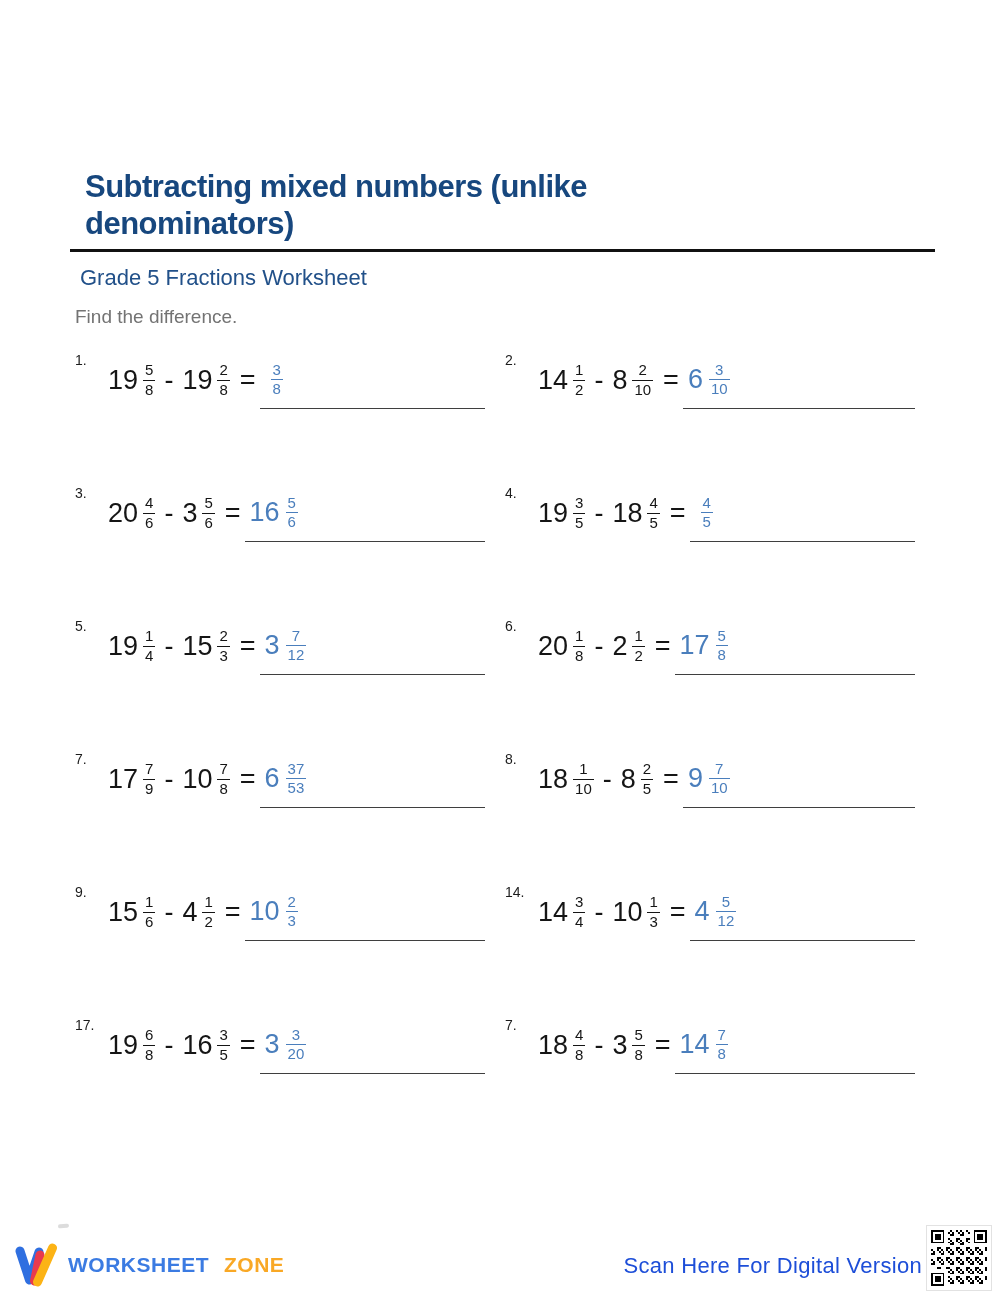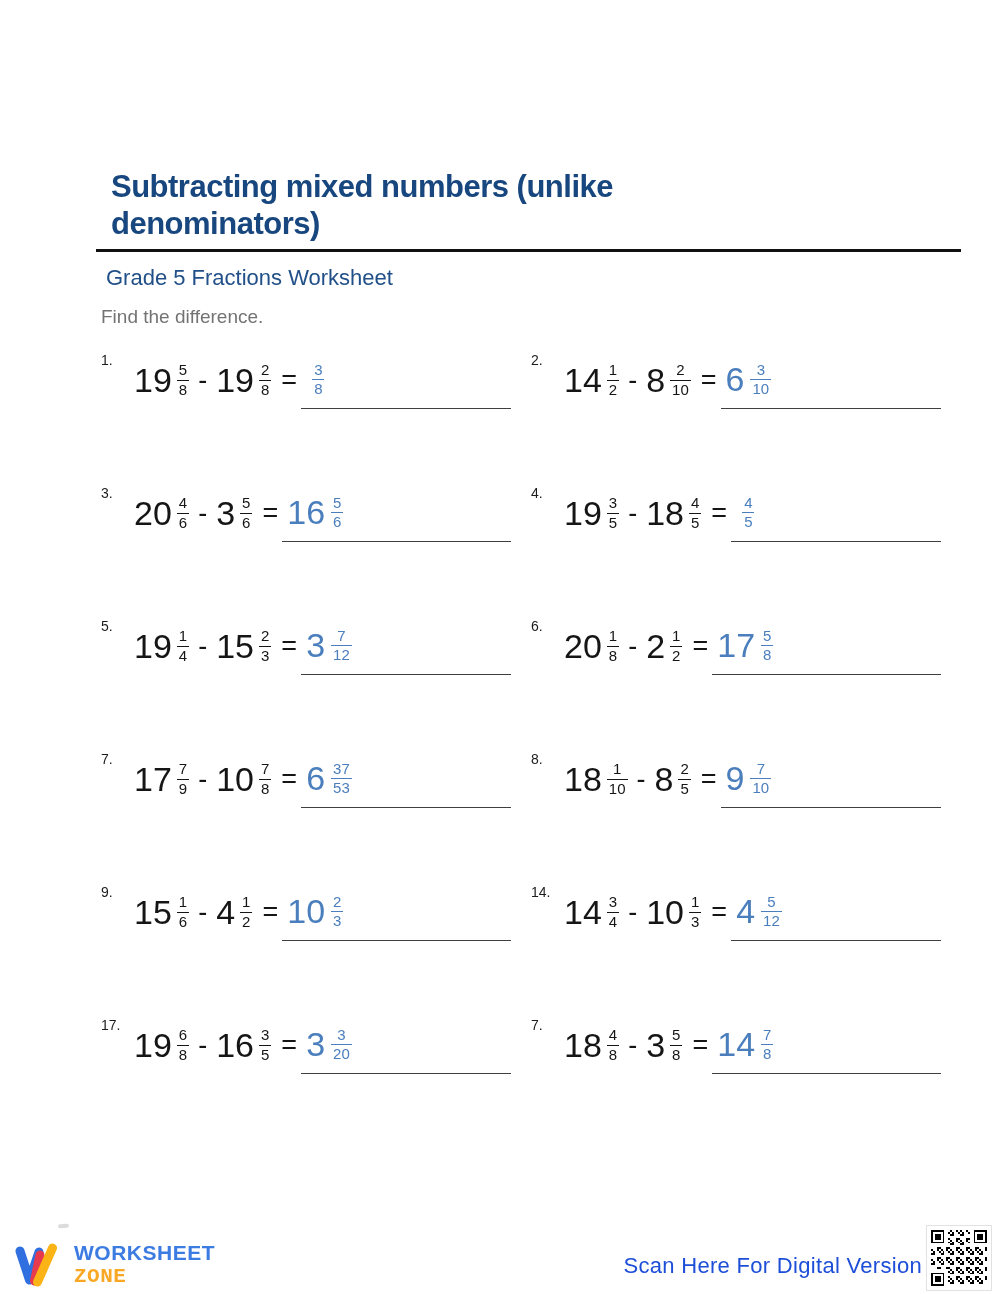--- a/index.html
+++ b/index.html
@@ -18,21 +18,21 @@
   *{box-sizing:border-box;}
   html,body{margin:0;padding:0;}
   body{
     width:1000px;height:1294px;
     background:#ffffff;
     position:relative;
     overflow:hidden;
     font-family:"Liberation Sans", sans-serif;
     color:var(--ink);
   }
-  .sheet{padding:168px 0 0 96px;}
+  .sheet{padding:168px 0 0 70px;}
   .title{
     margin:0 0 0 15px;
     width:690px;
     font-size:31px;
     line-height:1.2;
     font-weight:bold;
     letter-spacing:-0.5px;
     color:var(--title-navy);
   }
   .title-rule{
@@ -66,21 +66,21 @@
   }
   .pnum{
     align-self:flex-start;
     padding-top:12px;
     width:33px;
     flex:0 0 33px;
     font-size:14px;
     color:#1c1c1c;
   }
   .mixed{display:inline-flex;align-items:center;gap:5px;}
-  .whole{font-size:34px;}
+  .whole{font-size:27px;}
   .frac{
     display:inline-flex;
     flex-direction:column;
     align-items:center;
     font-size:15px;
     line-height:1.12;
   }
   .fnum{padding:0 2px 1px;}
   .fden{border-top:1.6px solid currentColor;padding:1px 2px 0;}
   .op{font-size:27px;margin:0 9px;}
@@ -103,24 +103,24 @@
     transform:rotate(-4deg);border-radius:2px;
   }
   .logo{
     position:absolute;left:14px;bottom:6px;
     display:flex;align-items:center;
   }
   .logo-mark{width:46px;height:46px;}
   .logo-text{
     margin-left:8px;
     font-size:21px;font-weight:bold;letter-spacing:0.5px;
-    display:flex;align-items:baseline;flex-direction:column;
+    display:flex;align-items:baseline;
   }
   .logo-text .part1{color:var(--logo-text-blue);}
-  .logo-text .part2{color:var(--logo-text-orange);margin-left:6px;font-family:Liberation Mono, monospace;}
+  .logo-text .part2{color:var(--logo-text-orange);margin-left:15px;}
   .scan-text{
     position:absolute;right:78px;bottom:15px;
     font-size:22px;letter-spacing:0.3px;color:#1d4ed8;
   }
   .qr{
     position:absolute;right:8px;bottom:3px;
     width:66px;height:66px;
     background:#ffffff;border:1px solid #e2e2e2;padding:2px;
   }
   .qr svg{width:100%;height:100%;shape-rendering:crispEdges;}

